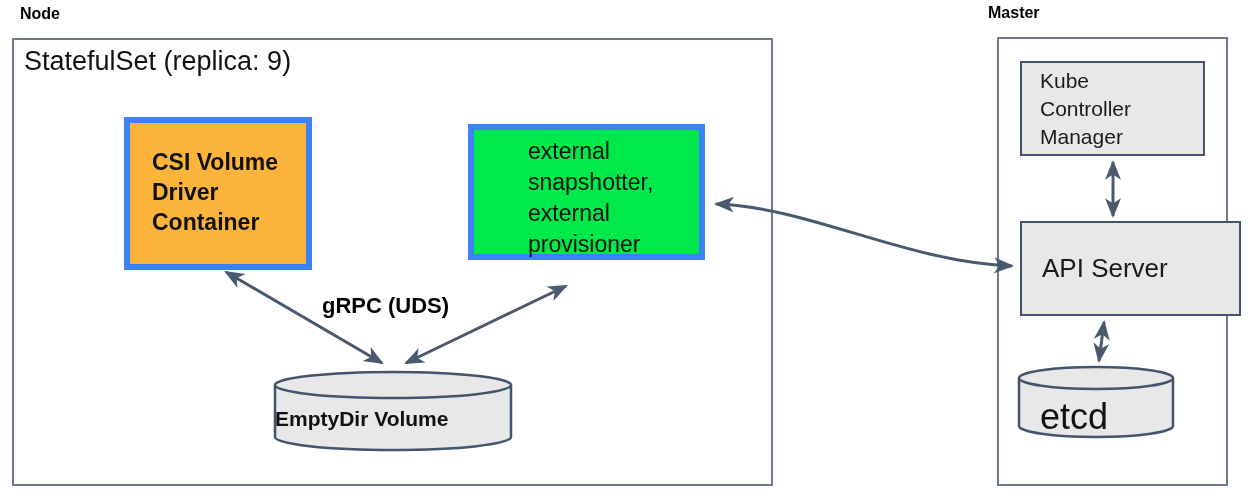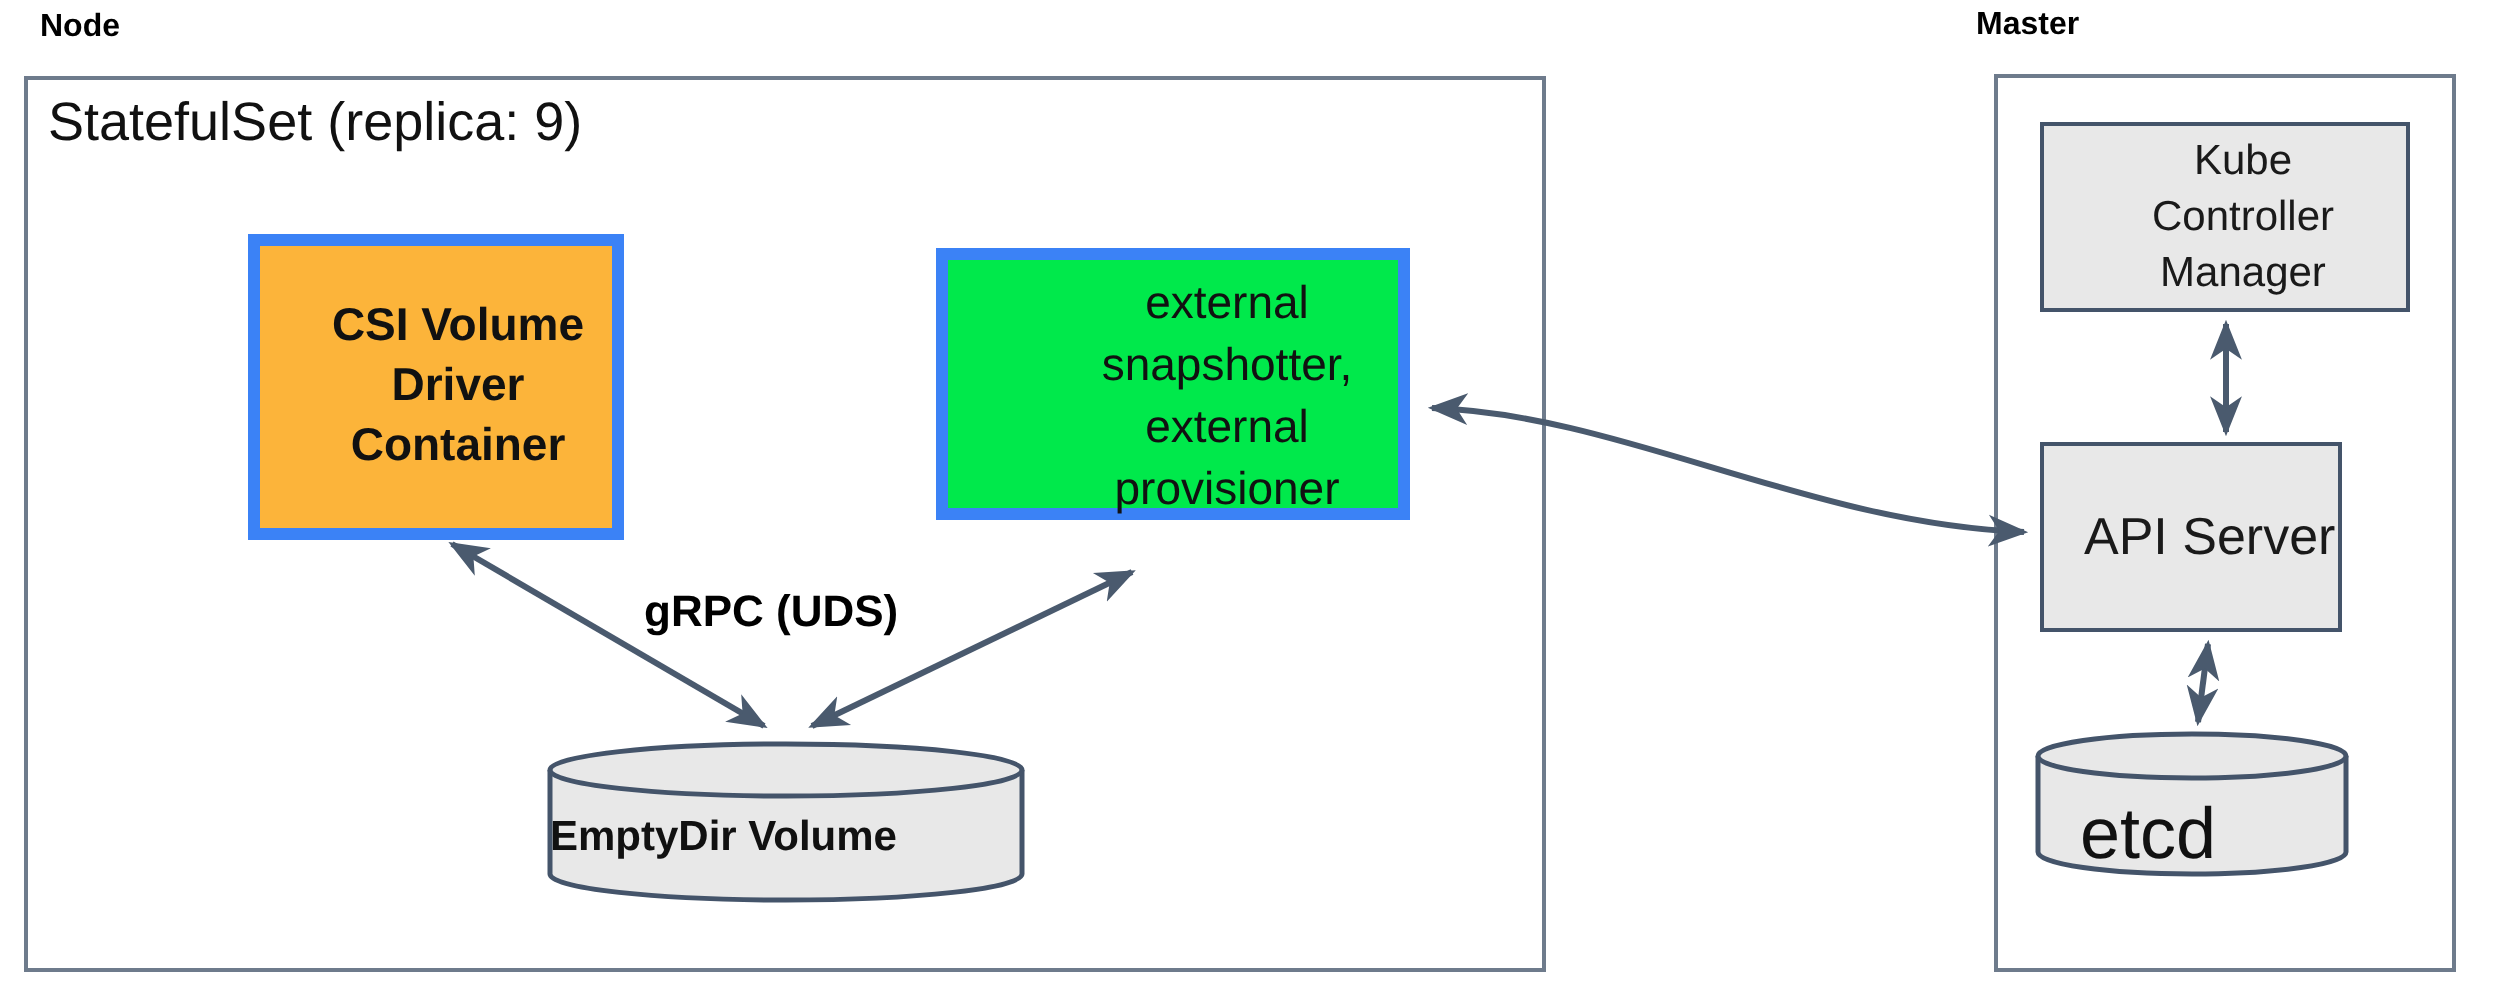--- a/index.html
+++ b/index.html
@@ -10,21 +10,21 @@
     background: #ffffff;
     font-family: "Liberation Sans", sans-serif;
     overflow: hidden;
     color: #111111;
   }
   .abs { position: absolute; box-sizing: border-box; }
   .group-label { font-size: 16px; font-weight: bold; color: #000000; z-index: 2; }
   .outer-box { border: 2px solid #6e7b8c; background: transparent; z-index: 1; }
   .component-box { background: #e8e8e8; border: 2px solid #44546a; z-index: 2; }
   .blue-box { border: 6px solid #3b82f6; z-index: 2; }
-  .pre { white-space: pre-line; text-align: center; }
+  .pre { white-space: pre-line; }
   .statefulset-title { font-size: 27px; color: #111111; z-index: 2; }
   .csi-text { font-size: 23px; font-weight: bold; line-height: 30px; color: #111111; }
   .sidecar-text { font-size: 23px; font-weight: 400; line-height: 31px; color: #111111; }
   .grpc-label { font-size: 22px; font-weight: bold; color: #000000; z-index: 6; }
   .kcm-text { font-size: 21px; line-height: 28px; color: #1a1a1a; }
   .api-text { font-size: 26px; color: #1a1a1a; }
   .cyl-label { z-index: 6; color: #111111; }
   #arrow-layer { position: absolute; left: 0; top: 0; z-index: 5; pointer-events: none; }
 </style>
 </head>
@@ -56,21 +56,21 @@
   <div class="abs group-label" style="left:988px; top:4px;">Master</div>
 
   <div class="abs outer-box" style="left:997px; top:37px; width:231px; height:449px;"></div>
 
   <div class="abs component-box" style="left:1020px; top:61px; width:185px; height:95px;">
     <div class="pre kcm-text" style="padding:4px 0 0 18px;">Kube
 Controller
 Manager</div>
   </div>
 
-  <div class="abs component-box" style="left:1020px; top:221px; width:151px; height:95px; display:flex; align-items:center;">
+  <div class="abs component-box" style="left:1020px; top:221px; width:221px; height:95px; display:flex; align-items:center;">
     <div class="api-text" style="padding-left:20px;">API Server</div>
   </div>
 
   <svg id="arrow-layer" width="1250" height="496" viewBox="0 0 1250 496">
     <defs>
       <marker id="ah" viewBox="0 0 10 10" refX="8.5" refY="5" markerWidth="7" markerHeight="7" orient="auto-start-reverse" markerUnits="strokeWidth">
         <path d="M0,1.2 L9.5,5 L0,8.8 L2.6,5 Z" fill="#4a5a6e"></path>
       </marker>
     </defs>
 

